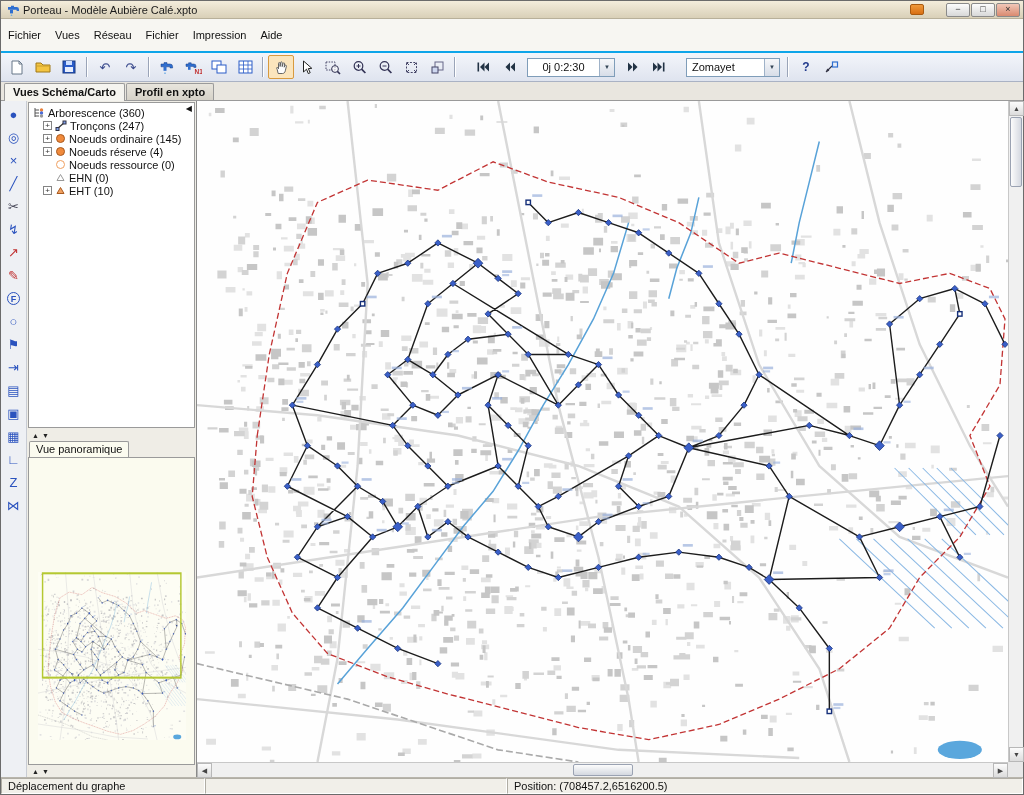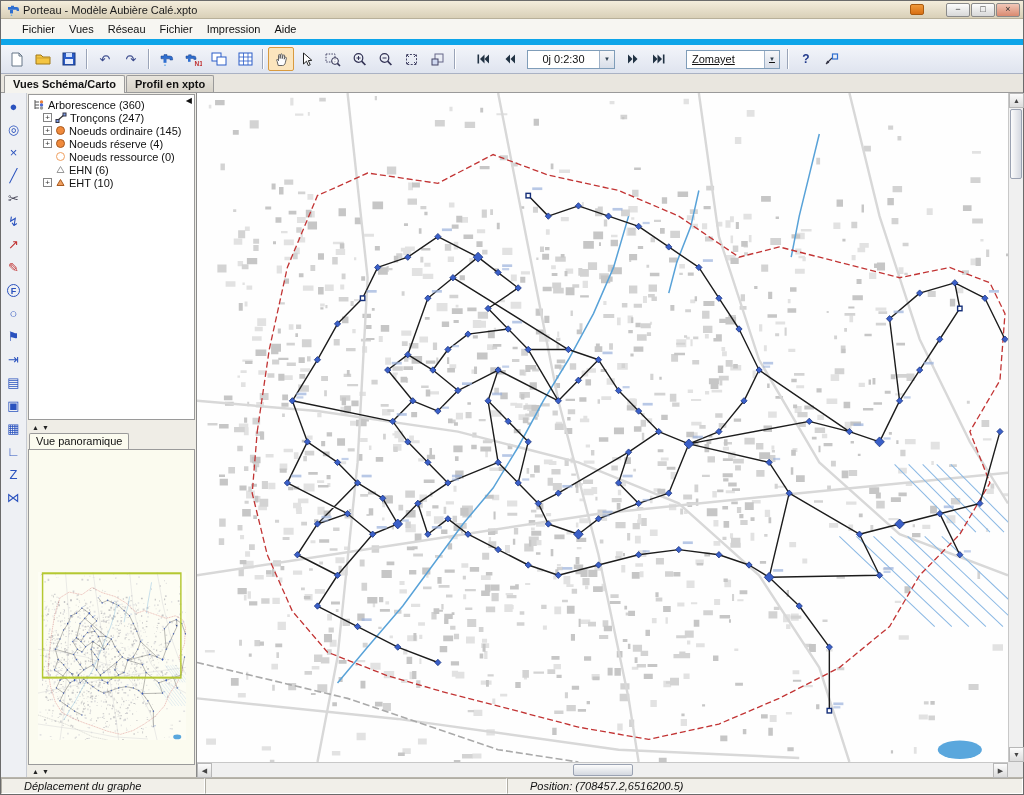--- a/index.html
+++ b/index.html
@@ -12,38 +12,38 @@
     background:linear-gradient(#f4eddc,#d9d0b8); border-bottom:1px solid #b8b09a; }
   .titlebar .app-icon { display:flex; margin:0 4px 0 2px; }
   .title-text { font-size:11px; color:#1a1a1a; }
   .tb-artifact { width:14px; height:11px; background:linear-gradient(#f09a3c,#d86f14); border:1px solid #a85a10; border-radius:2px; margin-left:auto; margin-right:22px; }
   .winbtns { display:flex; gap:1px; }
   .winbtn { width:24px; height:14px; font-size:9px; line-height:11px; text-align:center; color:#333;
     background:linear-gradient(#fcfcfc,#d8d8d8); border:1px solid #8a8a8a; border-radius:2px; cursor:default; }
   .winbtn.close { background:linear-gradient(#f2c7b8,#d98a70); }
 
   
-  .menubar { height:26px; display:flex; align-items:center; background:#f7f6f2; border-bottom:6px solid #0ea5e9; padding-left:14px; }
+  .menubar { height:34px; display:flex; align-items:center; background:#f7f6f2; border-bottom:2px solid #0ea5e9; padding-left:0; }
   .menu-item { padding:1px 7px; cursor:default; }
 
   
   .toolbar { height:29px; display:flex; align-items:center; padding:0 3px;
     background:linear-gradient(#f3f5fa,#dfe4ef); border-bottom:1px solid #aab2c4; }
   .tbtn { width:26px; height:24px; display:inline-flex; align-items:center; justify-content:center;
     background:transparent; border:1px solid transparent; padding:0; margin:0; cursor:default; }
   .tbtn.sel { background:#fbe5bd; border:1px solid #d89a3f; border-radius:2px; }
   .tbtn .g { font-size:13px; color:#3a4a8c; }
   .sep { width:2px; height:20px; border-left:1px solid #9aa4b8; border-right:1px solid #ffffff; margin:0 4px; }
   .navgrp { display:flex; align-items:center; margin-left:10px; gap:1px; }
   .combo { height:19px; border:1px solid #7f9db9; background:#fff; display:flex; align-items:center; font-size:11px; margin:0 3px; }
   .combo .val { flex:1; white-space:nowrap; overflow:hidden; }
   .combo .arrowbox { width:15px; height:100%; background:linear-gradient(#f6f7f9,#d7dde8); border-left:1px solid #9fb2c8;
     display:flex; align-items:center; justify-content:center; font-size:6px; color:#345; }
   .combo.time { width:88px; } .combo.time .val { text-align:center; }
-  .combo.model { width:94px; margin-left:14px;text-decoration:underline; } .combo.model .val { padding-left:5px; }
+  .combo.model { width:94px; margin-left:14px; } .combo.model .val { padding-left:5px; }
   .helpbtn { font-size:12px; font-weight:bold; color:#223a8c; }
 
   
   .tabsrow { height:19px; display:flex; align-items:flex-end; background:#e9e6df; padding-left:3px; border-bottom:1px solid #9a9a9a; }
   .tab { padding:2px 8px 2px 8px; font-size:11px; border:1px solid #9a9a9a; border-bottom:none;
     background:linear-gradient(#e8e5dd,#d6d2c8); margin-right:1px; border-radius:2px 2px 0 0; cursor:default;font-weight:bold; }
   .tab.active { background:#f5f4ef; position:relative; top:1px; padding-bottom:3px; }
 
   
   .content { flex:1; display:flex; min-height:0; background:#f0eee8; }
@@ -75,21 +75,21 @@
     display:flex; align-items:stretch; }
   .scorner { position:absolute; right:0; bottom:0; width:15px; height:15px; background:#e8e8e8; }
   .sb-arrow { width:15px; height:15px; font-size:7px; color:#444; display:flex; align-items:center; justify-content:center;
     background:linear-gradient(#fcfcfc,#dcdcdc); border:1px solid #b8b8b8; cursor:default; }
   .vthumb { height:70px; margin:1px 1px; background:linear-gradient(90deg,#fcfcfc,#d4d8e0); border:1px solid #9aa2b2; border-radius:2px; }
   .hthumb { width:60px; margin:1px 0; background:linear-gradient(#fcfcfc,#d4d8e0); border:1px solid #9aa2b2; border-radius:2px; }
   .hspacer { flex:1; } .vspacer { flex:1; }
 
   
   .statusbar { height:17px; display:flex; background:#f1efe9; border-top:1px solid #b8b5ac; font-size:11px; }
-  .scell { border:1px solid; border-color:#b0ada4 #fff #fff #b0ada4; display:flex; align-items:center; padding:0 22px; height:100%;font-style:italic; }
+  .scell { border:1px solid; border-color:#b0ada4 #fff #fff #b0ada4; display:flex; align-items:center; padding:0 6px; height:100%; }
   .scell.c1 { width:204px; }
   .scell.c2 { width:302px; }
   .scell.c3 { flex:1; }
 </style>
 </head>
 <body>
 
 <div class="window">
 
   <div class="titlebar">
@@ -349,21 +349,21 @@
             </span>
             <span class="tlabel">Noeuds ressource (0)</span>
           </div>
           <div class="trow child">
             <span class="expand blank">+</span>
             <span class="ticon">
               <svg width="11" height="11">
                 <path d="M2 8.5 5.5 2.5 9 8.5z" fill="none" stroke="#999"></path>
               </svg>
             </span>
-            <span class="tlabel">EHN (6)</span>
+            <span class="tlabel">EHN (0)</span>
           </div>
           <div class="trow child">
             <span class="expand">+</span>
             <span class="ticon">
               <svg width="11" height="11">
                 <path d="M2 8.5 5.5 2.5 9 8.5z" fill="#f0a060" stroke="#a85a20"></path>
               </svg>
             </span>
             <span class="tlabel">EHT (10)</span>
           </div>

